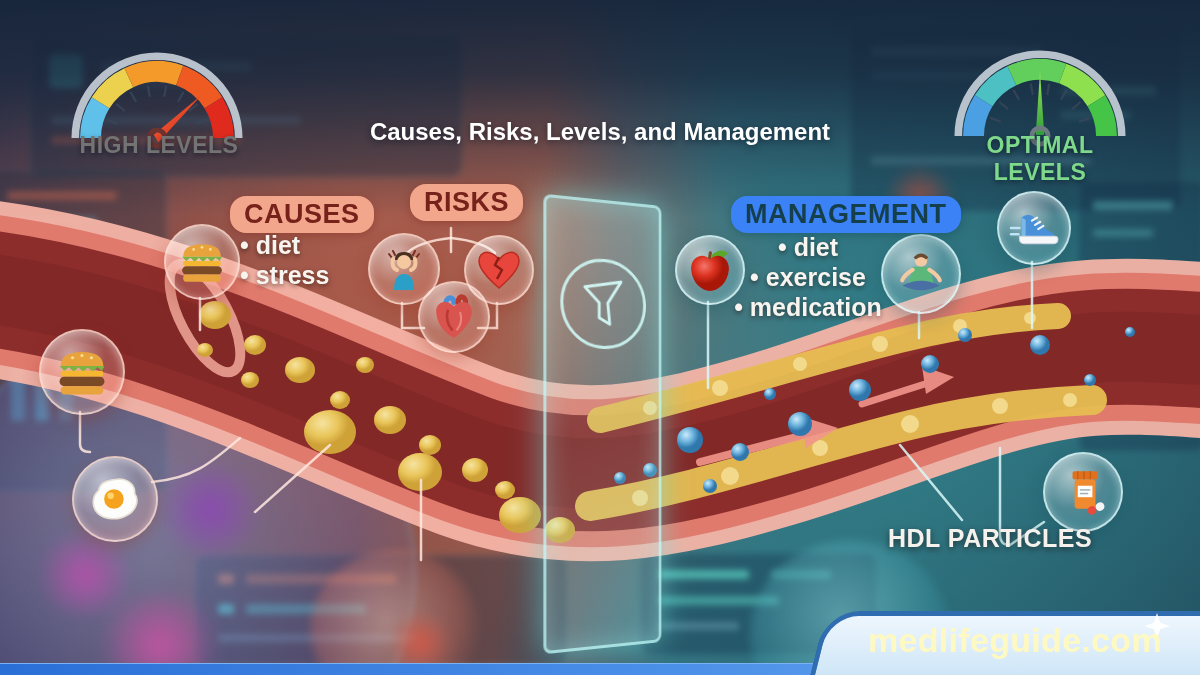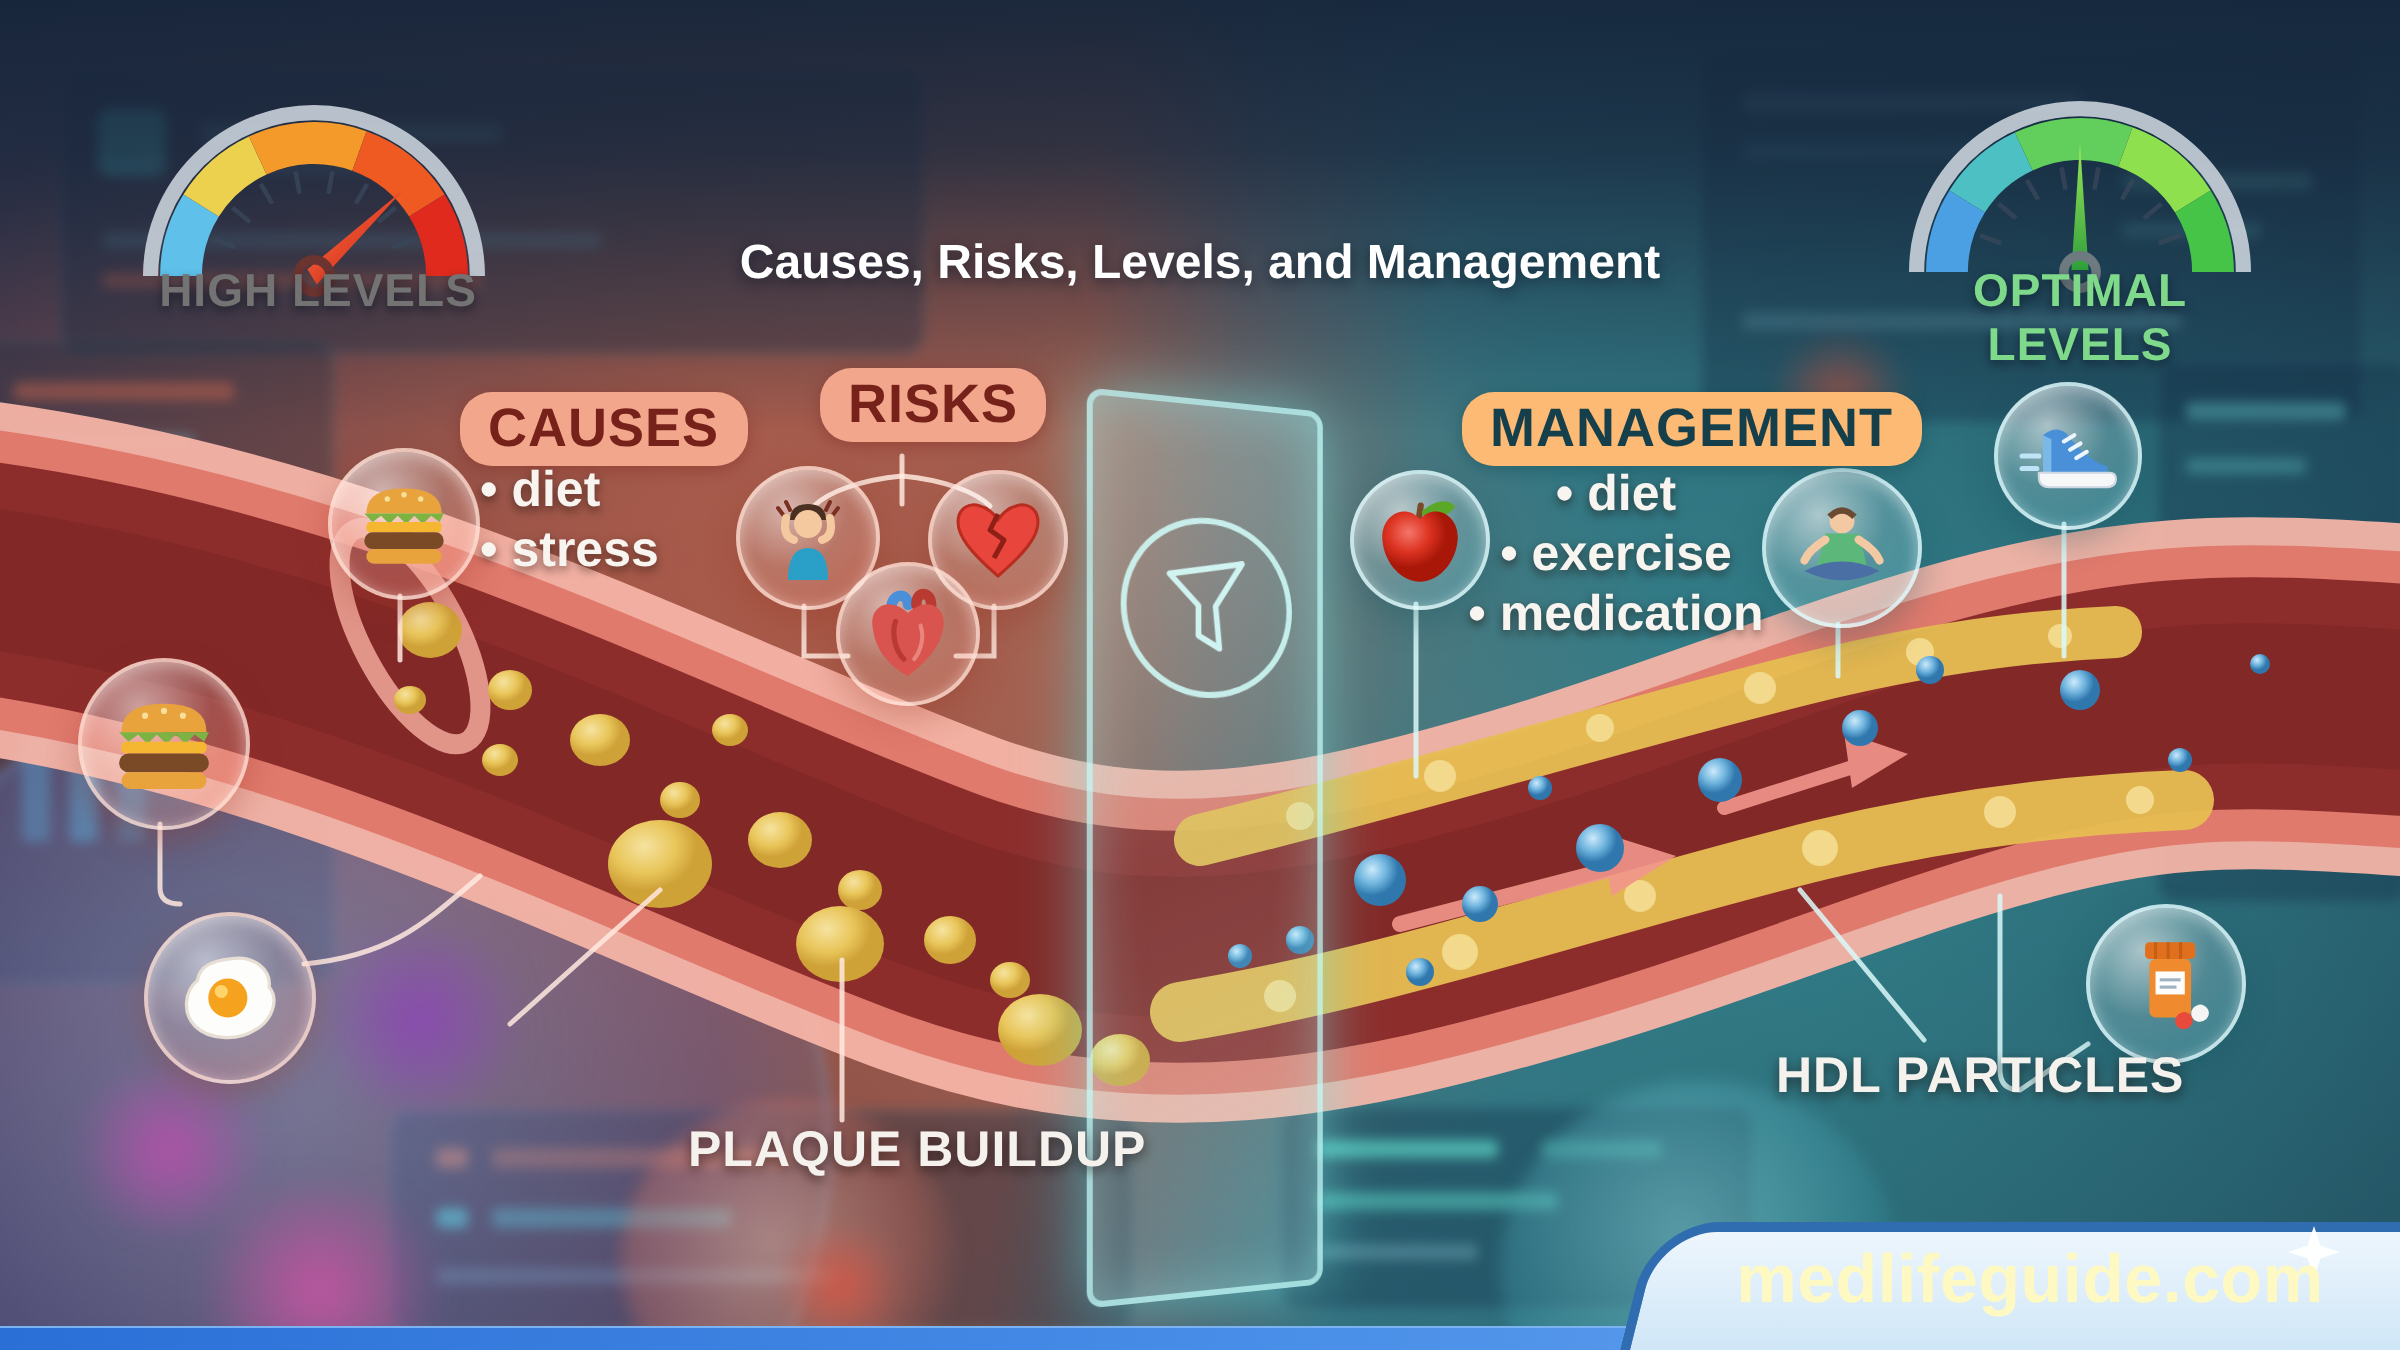--- a/index.html
+++ b/index.html
@@ -30,21 +30,21 @@
   .title{position:absolute;top:44px;left:0;width:100%;text-align:center;z-index:6;
     color:#fff;font-size:61px;font-weight:bold;letter-spacing:-1px;
     text-shadow:0 3px 9px rgba(8,18,34,.65);}
   .subtitle{position:absolute;top:118px;left:0;width:100%;text-align:center;z-index:6;
     color:#fff;font-size:24px;font-weight:bold;text-shadow:0 2px 7px rgba(8,18,34,.6);}
   .gauge-label{position:absolute;width:190px;text-align:center;z-index:6;
     font-size:23px;font-weight:800;letter-spacing:.5px;text-shadow:0 2px 5px rgba(10,15,25,.55);}
   .badge{position:absolute;z-index:6;border-radius:16px;padding:3px 14px;
     font-weight:800;font-size:27px;letter-spacing:.5px;}
   .badge.warm-b{background:#f2a78d;color:#77211b;box-shadow:0 2px 8px rgba(120,30,20,.35);}
-  .badge.cool-b{background:#fdba74;color:#143f4b;box-shadow:0 2px 8px rgba(10,60,70,.35);}
+  .badge.cool-b{background:#3b82f6;color:#143f4b;box-shadow:0 2px 8px rgba(10,60,70,.35);}
   .blist{position:absolute;z-index:6;color:#f8f4ef;font-size:25px;font-weight:600;
     line-height:1.2;text-shadow:0 2px 5px rgba(30,15,10,.55);}
   .dlabel{position:absolute;z-index:6;color:#f5f2ee;font-size:25px;font-weight:800;
     letter-spacing:.5px;text-shadow:0 2px 6px rgba(25,10,8,.6);}
   
   .bubble{position:absolute;z-index:5;border-radius:50%;display:flex;
     align-items:center;justify-content:center;}
   .warm{background:radial-gradient(circle at 35% 28%, rgba(255,255,255,.55), rgba(255,225,210,.20) 45%, rgba(248,160,140,.28) 75%, rgba(240,140,120,.35));
     border:2px solid rgba(255,225,215,.75);
     box-shadow:0 6px 16px rgba(150,50,30,.30), inset 0 2px 8px rgba(255,255,255,.5);}
@@ -438,21 +438,20 @@
           <line x1="20" y1="21" x2="30" y2="21"></line>
           <line x1="20" y1="24.5" x2="28" y2="24.5"></line>
         </g>
       <g transform="rotate(-25 35 39)">
         <rect x="27" y="35" width="8.5" height="8" rx="4" fill="#e84a3c"></rect>
         <rect x="35.5" y="35" width="8.5" height="8" rx="4" fill="#f5f5f5"></rect>
       </g>
     </svg>
   </div>
 
-  <div class="dlabel" style="left:344px;top:561px;">PLAQUE BUILDUP</div>
   <div class="dlabel" style="left:888px;top:524px;">HDL PARTICLES</div>
 
   <div class="bottom-strip"></div>
   <div class="ribbon">
     <div class="ribbon-bg"></div>
     <svg class="abs" style="right:30px;top:2px;" width="26" height="26" viewBox="0 0 24 24">
       <path d="M12,0 L15,9 L24,12 L15,15 L12,24 L9,15 L0,12 L9,9 Z" fill="#ffffff" opacity="0.95"></path>
     </svg>
     <div class="ribbon-text">medlifeguide.com</div>
   </div>

